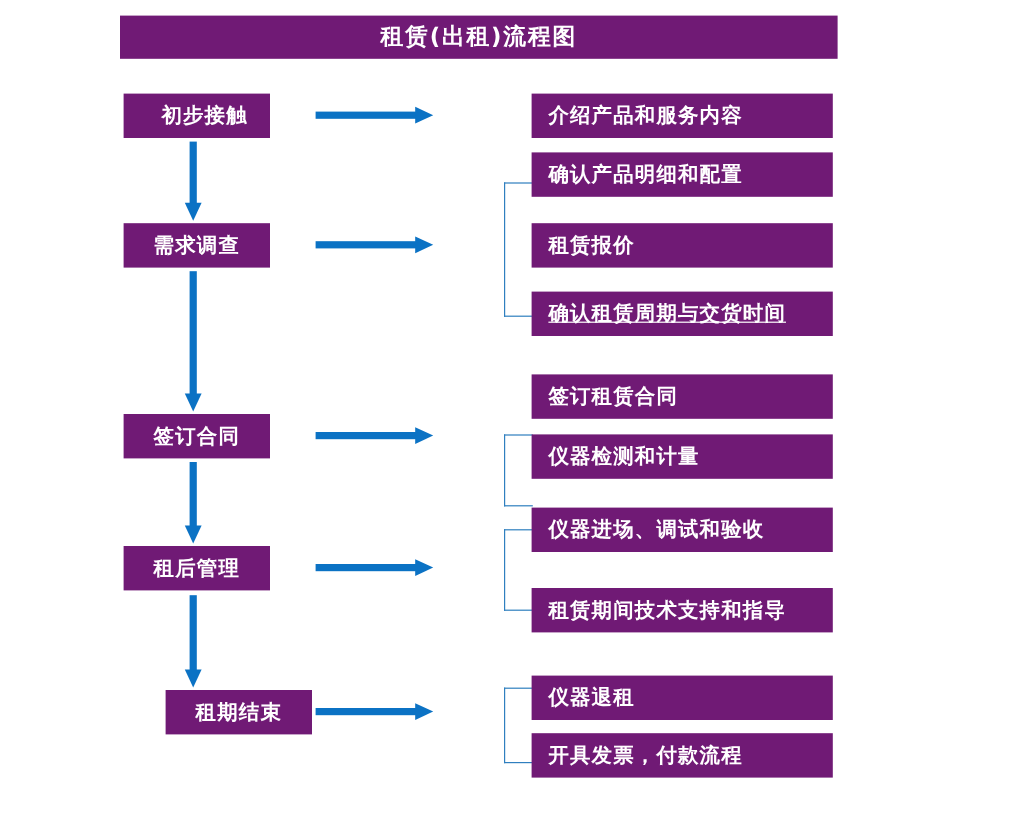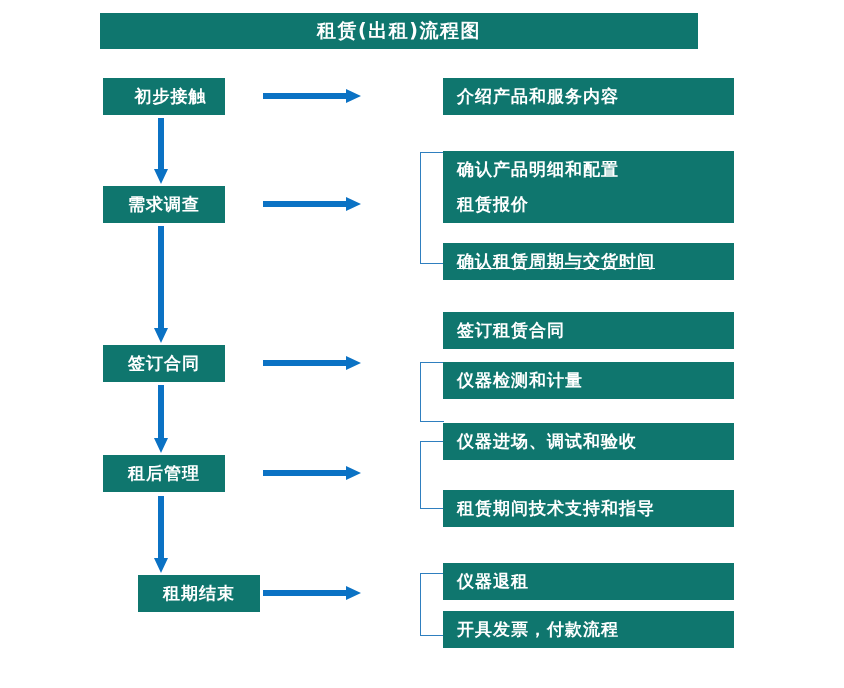--- a/index.html
+++ b/index.html
@@ -16,21 +16,21 @@
     overflow: hidden;
   }
   #canvas {
     position: absolute;
     left: 0; top: 0;
     width: 844px;
     height: 688px;
   }
   .box {
     position: absolute;
-    background: #0f766e;
+    background: #701a75;
     color: #ffffff;
     font-weight: bold;
     display: flex;
     align-items: center;
     letter-spacing: 1px;
     white-space: nowrap;
     font-family: "DejaVu Sans", "Liberation Sans", sans-serif;
   }
   .title-bar {
     left: 100px;
@@ -43,21 +43,21 @@
   }
   .stage-box {
     width: 122px;
     height: 37px;
     justify-content: center;
     font-size: 17px;
     letter-spacing: 1px;
   }
   .detail-box {
     left: 443px;
-    width: 291px;
+    width: 251px;
     height: 37px;
     justify-content: flex-start;
     padding-left: 14px;
     font-size: 17px;
     letter-spacing: 1px;
   }
   .arrow-h {
     position: absolute;
     height: 14px;
     width: 98px;
@@ -146,21 +146,21 @@
       <polygon points="98,7 83,0 83,14" fill="#0b72c4"></polygon>
     </svg>
   </div>
 
   <div class="bracket" style="top:152px; height:112px;"></div>
   <div class="bracket" style="top:362px; height:60px;"></div>
   <div class="bracket" style="top:441px; height:68px;"></div>
   <div class="bracket" style="top:573px; height:63px;"></div>
 
   <div class="box detail-box" style="top:78px;">介绍产品和服务内容</div>
-  <div class="box detail-box" style="top:151px;font-family:Liberation Mono, monospace;">确认产品明细和配置</div>
+  <div class="box detail-box" style="top:127px;font-family:Liberation Mono, monospace;">确认产品明细和配置</div>
   <div class="box detail-box" style="top:186px;">租赁报价</div>
   <div class="box detail-box" style="top:243px;text-decoration:underline;">确认租赁周期与交货时间</div>
   <div class="box detail-box" style="top:312px;">签订租赁合同</div>
   <div class="box detail-box" style="top:362px;">仪器检测和计量</div>
   <div class="box detail-box" style="top:423px;text-align:right;">仪器进场、调试和验收</div>
   <div class="box detail-box" style="top:490px;">租赁期间技术支持和指导</div>
   <div class="box detail-box" style="top:611px;">开具发票，付款流程</div>
   <div class="box detail-box" style="top:563px;">仪器退租</div>
 
 </div>

